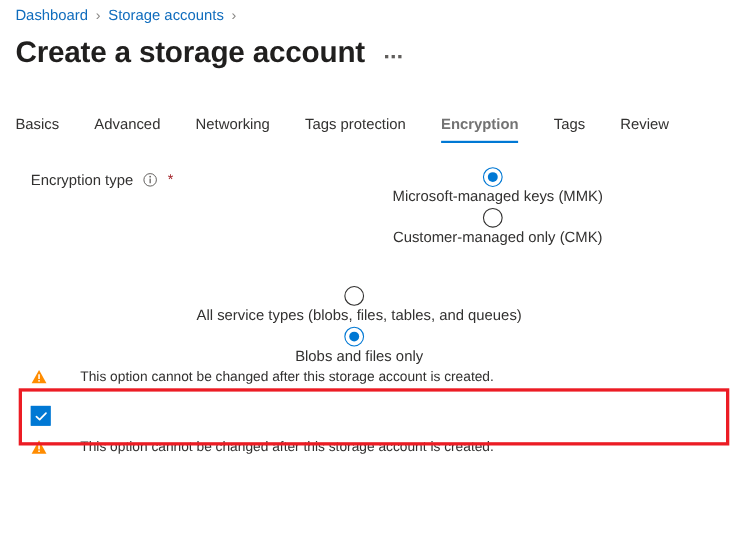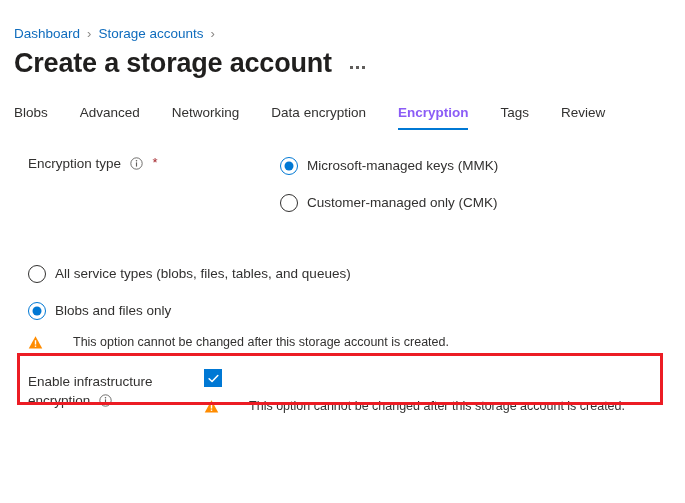--- a/index.html
+++ b/index.html
@@ -13,42 +13,42 @@
     font-family: "Liberation Sans", sans-serif;
     color: #201f1e;
     overflow: hidden;
     position: relative;
   }
 
   
   .breadcrumb {
     position: absolute;
     left: 14px;
-    top: 25px;
+    top: 5px;
     font-size: 13.5px;
     line-height: 18px;
     white-space: nowrap;
     display: flex;
     align-items: center;
   }
   .crumb-link {
     color: #0f6cbd;
     cursor: pointer;
   }
   .crumb-sep {
     color: #8a8886;
     margin: 0 7px;
     font-size: 13px;
   }
 
   
   .title-row {
     position: absolute;
     left: 14px;
-    top: 46px;
+    top: 30px;
     display: flex;
     align-items: center;
   }
   .page-title {
     font-size: 27px;
     font-weight: bold;
     color: #201f1e;
     letter-spacing: -0.2px;
     line-height: 34px;
     white-space: nowrap;
@@ -81,21 +81,21 @@
     padding: 0 0 8px 0;
     margin-right: 32px;
     position: relative;
     cursor: pointer;
     white-space: nowrap;
     line-height: 18px;
   }
   .tab:last-child { margin-right: 0; }
   .tab.active {
     font-weight: bold;
-    color: #8b5cf6;
+    color: #737373;
   }
   .tab.active::after {
     content: "";
     position: absolute;
     left: 0;
     right: 0;
     bottom: 0;
     height: 2px;
     background: #0078d4;
   }
@@ -144,20 +144,21 @@
     vertical-align: 1px;
   }
 
   
   .radio-item {
     display: flex;
     align-items: center;
     height: 28px;
     margin-bottom: 9px;
     cursor: pointer;
+    flex-direction: column;
   }
   .radio {
     width: 18px;
     height: 18px;
     border-radius: 50%;
     box-sizing: border-box;
     border: 1.6px solid #323130;
     margin-right: 9px;
     flex: none;
     position: relative;
@@ -238,24 +239,24 @@
 <div class="title-row">
   <div class="page-title">Create a storage account</div>
   <div class="ellipsis-btn">
     <i></i>
     <i></i>
     <i></i>
   </div>
 </div>
 
 <div class="tabs">
-  <div class="tab">Blobs</div>
+  <div class="tab">Basics</div>
   <div class="tab">Advanced</div>
   <div class="tab">Networking</div>
-  <div class="tab">Data encryption</div>
+  <div class="tab">Tags protection</div>
   <div class="tab active">Encryption</div>
   <div class="tab">Tags</div>
   <div class="tab">Review</div>
 </div>
 
 <div class="form">
 
   <div class="form-row">
     <div class="row-label">
       <span class="label-text">Encryption type</span>
@@ -297,30 +298,20 @@
             <rect x="7.25" y="5.6" width="1.5" height="4.6" fill="#ffffff"></rect>
             <rect x="7.25" y="11.2" width="1.5" height="1.5" fill="#ffffff"></rect>
           </svg>
         </span>
         <span class="warn-text">This option cannot be changed after this storage account is created.</span>
       </div>
     </div>
   </div>
 
   <div class="form-row" style="margin-top: 18px;">
-    <div class="row-label" style="padding-top:3px;">
-      <span class="label-text">Enable infrastructure encryption</span>
-      <span class="info-icon">
-        <svg viewBox="0 0 16 16" width="13" height="13">
-          <circle cx="8" cy="8" r="7" fill="none" stroke="#605e5c" stroke-width="1.1"></circle>
-          <circle cx="8" cy="4.5" r="0.95" fill="#605e5c"></circle>
-          <rect x="7.3" y="6.6" width="1.4" height="5.2" fill="#605e5c"></rect>
-        </svg>
-      </span>
-    </div>
     <div class="row-control">
       <div class="checkbox">
         <svg viewBox="0 0 16 16" width="13" height="13">
           <path d="M2.6 8.3 L6.2 11.7 L13.3 4.3" fill="none" stroke="#ffffff" stroke-width="1.9" stroke-linecap="round" stroke-linejoin="round"></path>
         </svg>
       </div>
       <div class="warning" style="margin-top:11px;">
         <span class="warn-icon">
           <svg viewBox="0 0 16 16" width="15" height="15">
             <path d="M8 1.4 L15.2 14.3 L0.8 14.3 Z" fill="#ff8c00"></path>

